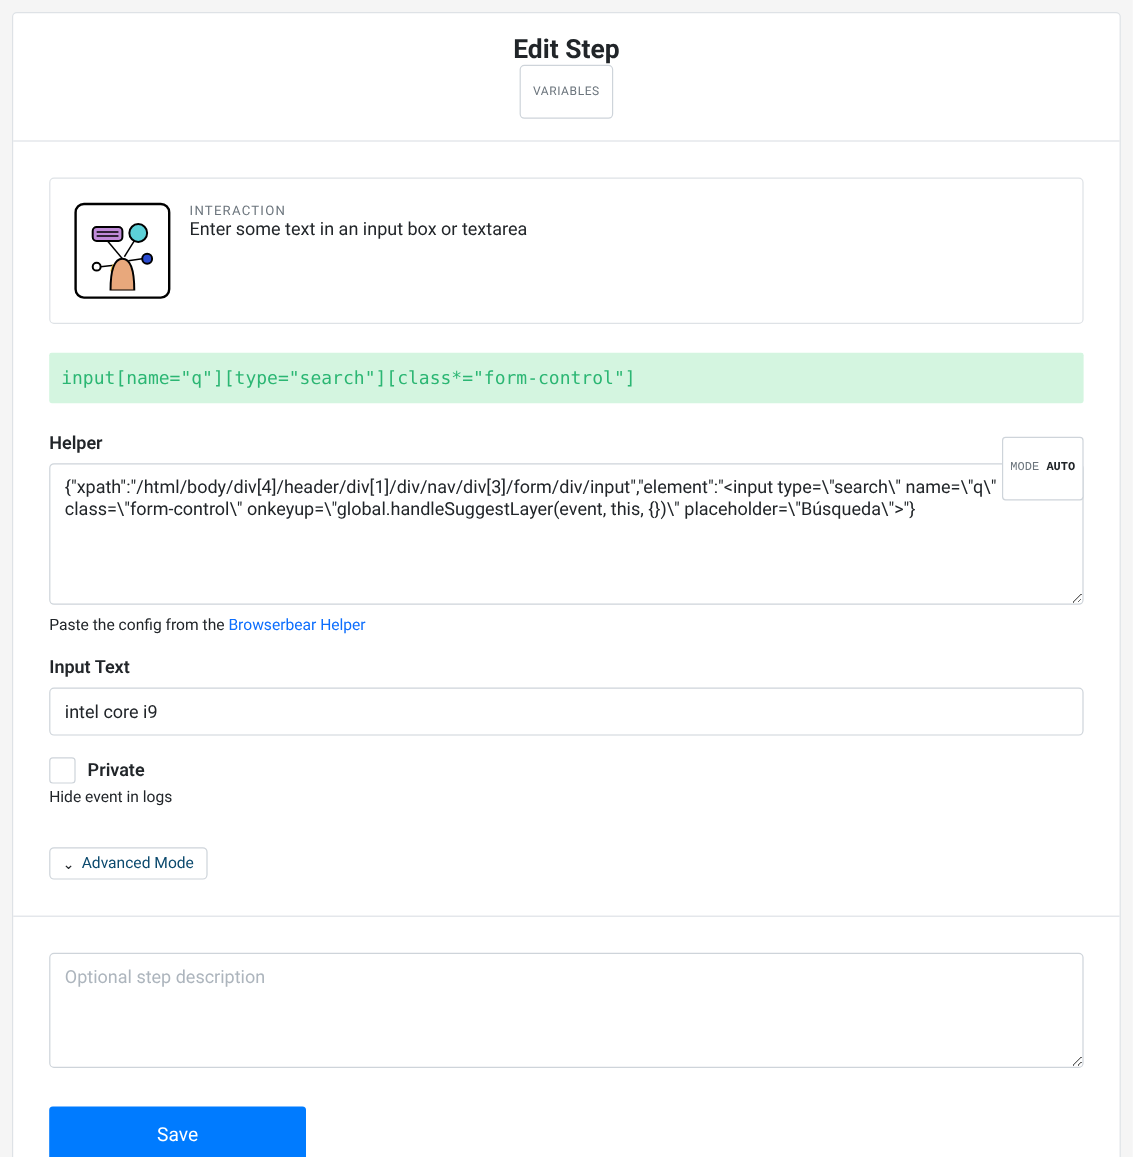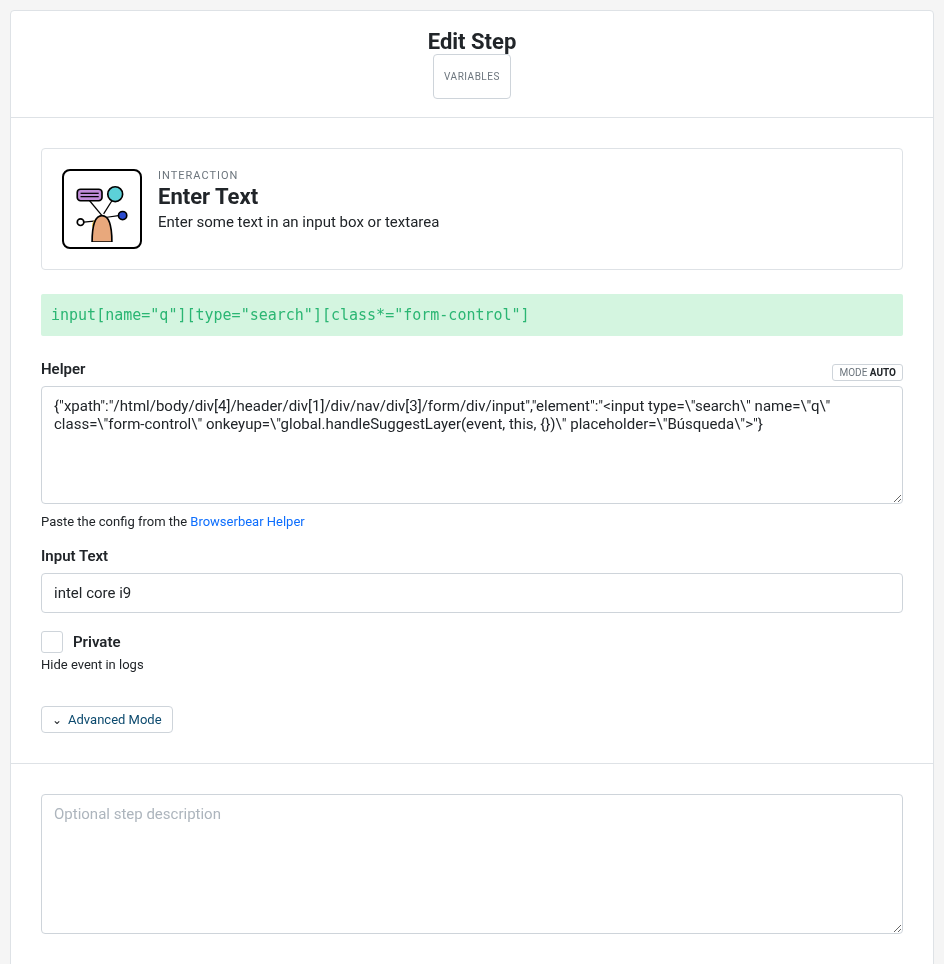--- a/index.html
+++ b/index.html
@@ -103,24 +103,25 @@
       font-weight: 600;
       color: #212529;
       margin-bottom: 8px;
     }
     .mode-badge {
       position: absolute;
       right: 0;
       top: 4px;
       border: 1px solid #ced4da;
       border-radius: 3px;
-      padding: 2px 6px;
+      padding: 20px 6px;
       font-size: 10px;
       color: #6c757d;
       background: #fff;
+      font-family: Liberation Mono, monospace;
     }
     .mode-badge .mode-val {
       font-weight: 700;
       color: #212529;
     }
     textarea.form-control, input.form-control {
       width: 100%;
       border: 1px solid #ced4da;
       border-radius: 4px;
       padding: 10px 12px;
@@ -185,21 +186,21 @@
       color: #212529;
     }
     .advanced-toggle .txt {
       color: #0c4a6e;
     }
     .card-footer {
       border-top: 1px solid #dee2e6;
       padding: 30px;
     }
     .desc-textarea {
-      height: 140px;
+      height: 96px;
       resize: vertical;
     }
     .save-btn {
       background: #007bff;
       color: #fff;
       border: none;
       border-radius: 3px;
       padding: 14px 0;
       width: 214px;
       font-size: 16px;
@@ -231,21 +232,20 @@
           <line x1="40" y1="48" x2="25" y2="30" stroke="#000" stroke-width="1.5"></line>
           <line x1="42" y1="46" x2="52" y2="30" stroke="#000" stroke-width="1.5"></line>
           <line x1="46" y1="50" x2="60" y2="48" stroke="#000" stroke-width="1.5"></line>
           <line x1="36" y1="54" x2="18" y2="56" stroke="#000" stroke-width="1.5"></line>
           <circle cx="37" cy="60" r="9" fill="#f2c94c" stroke="#000" stroke-width="0"></circle>
           <path d="M 28 80 Q 28 48 40 48 Q 52 48 52 80 Z" fill="#e8a87c" stroke="#000" stroke-width="2"></path>
         </svg>
       </div>
       <div class="interaction-info">
         <div class="category">INTERACTION</div>
-        <div class="title">Enter Text</div>
         <div class="desc">Enter some text in an input box or textarea</div>
       </div>
     </div>
 
     <div class="selector-box">input[name="q"][type="search"][class*="form-control"]</div>
 
     <div class="form-group">
       <label class="form-label">Helper</label>
       <div class="mode-badge">
         <span>MODE</span>

